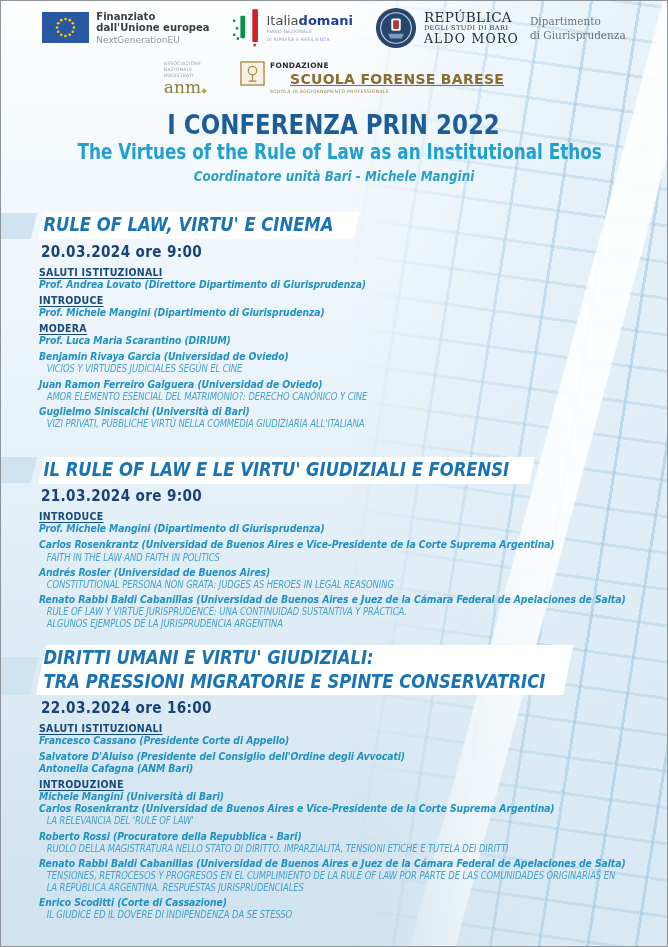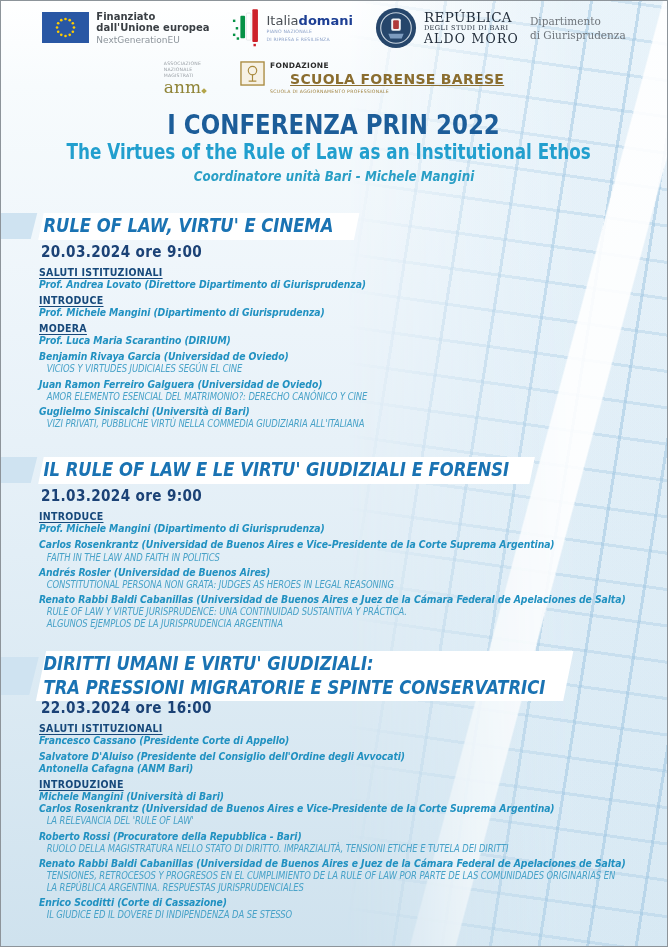--- a/index.html
+++ b/index.html
@@ -45,25 +45,25 @@
   .fond{display:flex;align-items:flex-start;gap:5px;}
   .fond-l1{font-size:7.5px;font-weight:bold;color:#2b2b2b;letter-spacing:.3px;}
   .fond-l2{font-size:14px;font-weight:bold;color:#8a6d2f;text-decoration:underline;letter-spacing:.3px;margin-top:1px;padding-left:20px;}
   .fond-l3{font-size:4.6px;color:#a08340;letter-spacing:.3px;margin-top:1.5px;}
 
   
   .cx{display:inline-block;transform:scaleX(.85);transform-origin:left center;white-space:nowrap;}
   .cxc{display:inline-block;transform:scaleX(.85);transform-origin:center;white-space:nowrap;}
   .cxc80{display:inline-block;transform:scaleX(.80);transform-origin:center;white-space:nowrap;}
   .title{margin:8px 0 0;text-align:center;font-size:27px;font-weight:bold;color:#1c5d99;line-height:1.05;}
-  .subtitle{margin:2px 0 0;text-align:left;font-size:21px;font-weight:bold;color:#229fce;line-height:1.1;}
+  .subtitle{margin:2px 0 0;text-align:right;font-size:21px;font-weight:bold;color:#229fce;line-height:1.1;}
   .coordinator{margin:5px 0 0;text-align:center;font-size:14px;font-weight:bold;font-style:italic;color:#2a9fc6;line-height:1.1;}
 
   
-  .session-header{position:relative;margin-top:28px;height:26px;display:flex;align-items:center;}
+  .session-header{position:relative;margin-top:28px;height:26px;display:flex;align-items:flex-end;}
   .session-header.two{height:38px;}
   .hdr-strip{position:absolute;left:-5px;top:0;width:38px;height:100%;background:#cfe3f1;transform:skewX(-14deg);}
   .hdr-band{position:relative;margin-left:40px;padding:1px 28px 2px 3px;transform:scaleX(.82);transform-origin:left center;}
   .hdr-band::before{content:"";position:absolute;inset:0;background:#ffffff;transform:skewX(-14deg);}
   .hdr-band h2{position:relative;margin:0;font-size:20px;font-style:italic;font-weight:bold;color:#1a73b3;line-height:1.18;white-space:nowrap;}
   .date{margin:5px 0 6px 40px;font-size:16px;font-weight:bold;color:#1b4276;letter-spacing:.4px;line-height:1.05;}
   .entries{margin-left:38px;}
   .entry{margin:0 0 4px 0;transform:scaleX(.86);transform-origin:left top;}
   .entry .label{font-size:11px;font-weight:bold;color:#17497b;text-decoration:underline;text-underline-offset:2px;letter-spacing:.3px;line-height:1.1;white-space:nowrap;}
   .entry .name{font-size:10.8px;font-weight:bold;font-style:italic;color:#2191c1;line-height:1.12;white-space:nowrap;letter-spacing:-.1px;}

